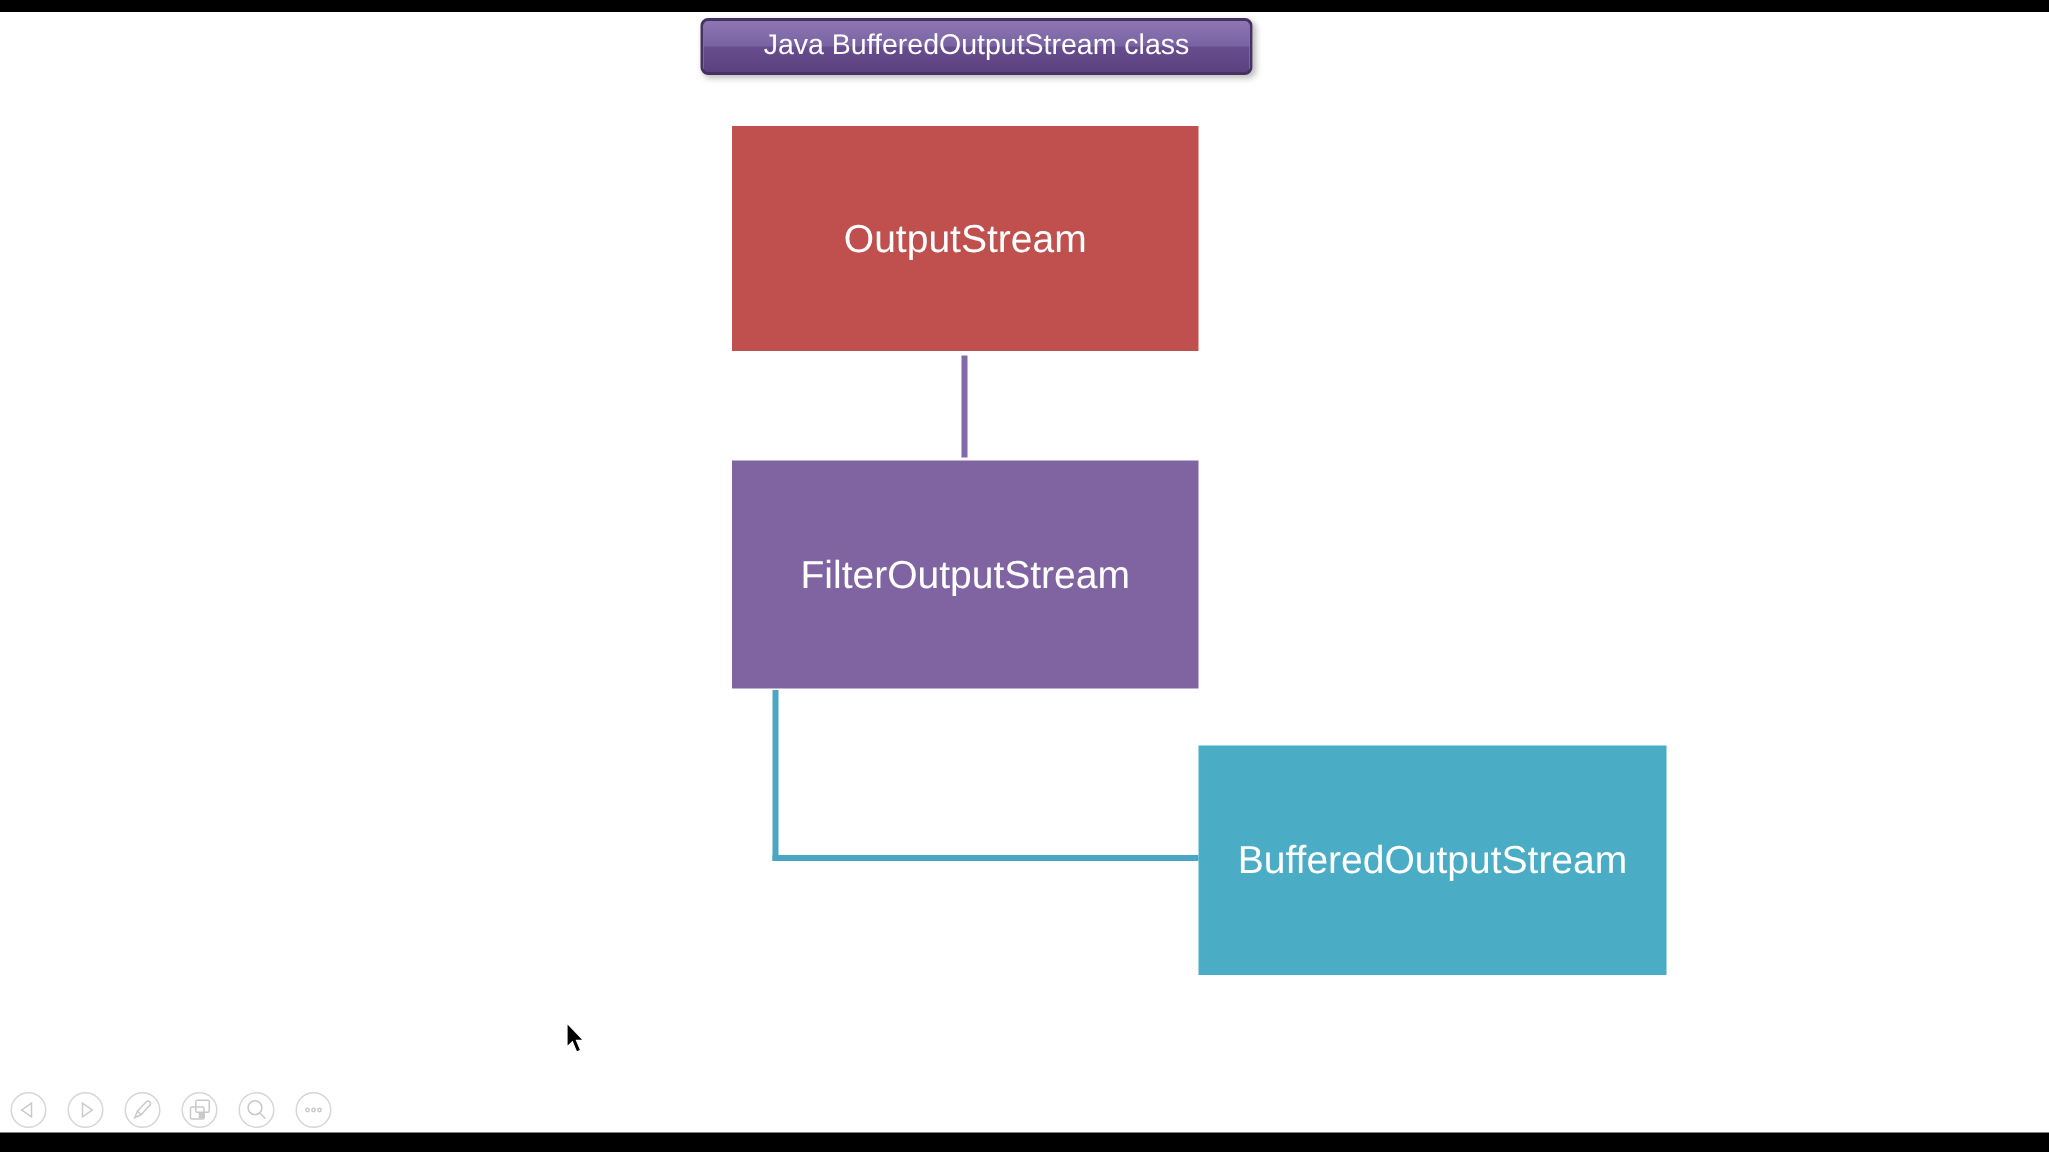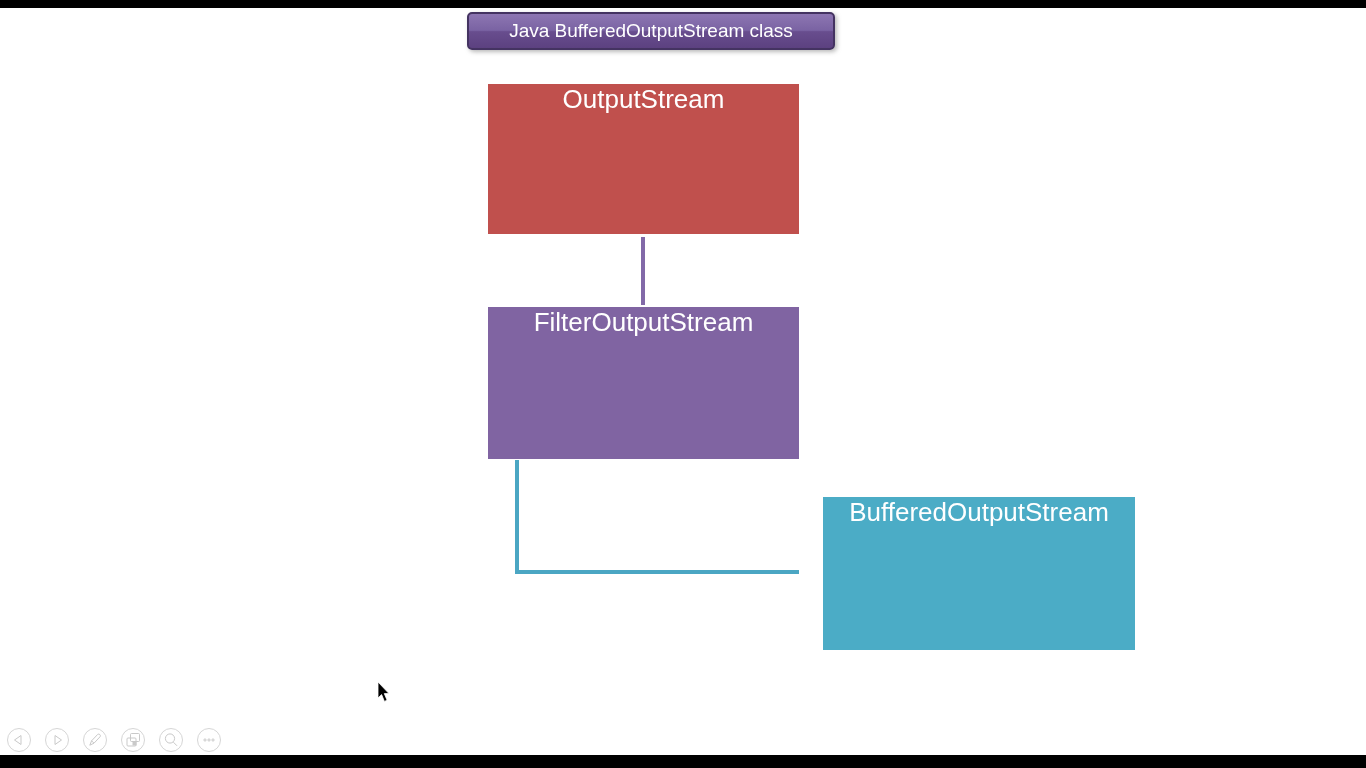--- a/index.html
+++ b/index.html
@@ -24,27 +24,27 @@
     border: 2px solid #443361;
     border-radius: 5px;
     box-shadow: 2px 2px 4px rgba(130,130,130,0.55);
     display: flex; align-items: center; justify-content: center;
     color: #ffffff;
     font-size: 19px;
   }
 
   .node {
     position: absolute;
-    display: flex; justify-content: center;
+    display: flex; align-items: center; justify-content: center;
     color: #ffffff;
     font-size: 26px;
   }
   .node-outputstream       { left: 488px; top:  84px; width: 311px; height: 150px; }
   .node-filteroutputstream { left: 488px; top: 307px; width: 311px; height: 152px; }
-  .node-bufferedoutputstream { left: 799px; top: 497px; width: 312px; height: 153px; margin-left: 24px; }
+  .node-bufferedoutputstream { left: 799px; top: 497px; width: 312px; height: 153px; }
 
   .conn { position: absolute; }
   .conn-1  { left: 641px; top: 237px; width: 4px; height: 68px; }
   .conn-2v { left: 515px; top: 460px; width: 4px; height: 114px; }
   .conn-2h { left: 515px; top: 570px; width: 284px; height: 4px; }
 
   .presenter-toolbar {
     position: absolute; left: 7px; top: 728px;
     display: flex; gap: 14px;
   }

